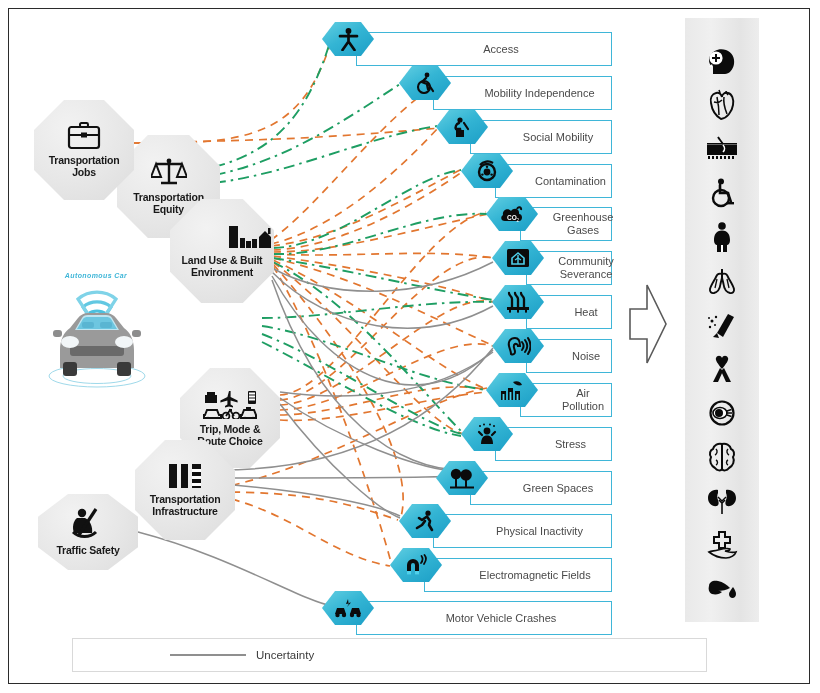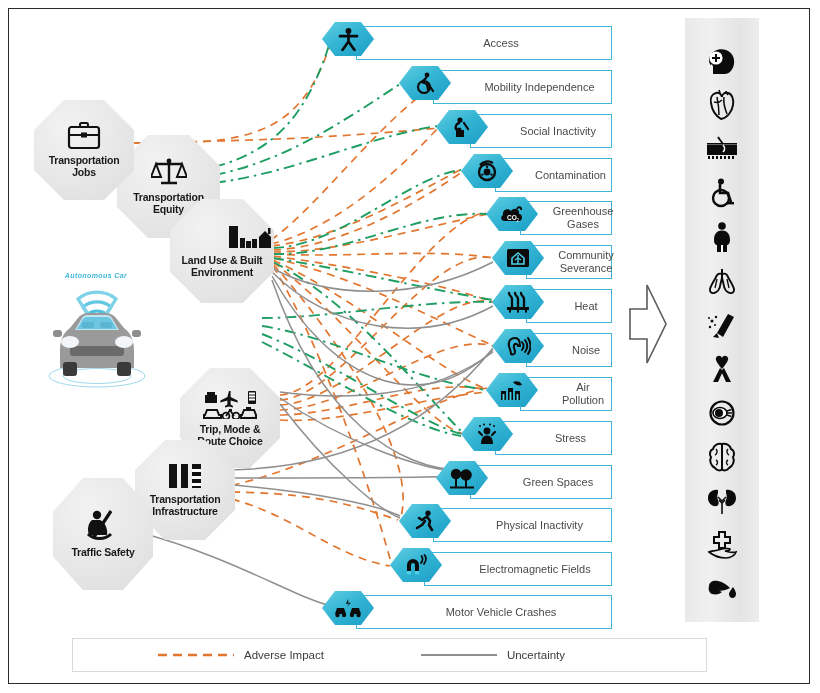--- a/index.html
+++ b/index.html
@@ -25,21 +25,21 @@
   }
   .oct .oct-ico{line-height:1;margin-bottom:2px;color:#111;}
   .oct .oct-lb{
     font-size:10.5px;font-weight:bold;line-height:1.12;letter-spacing:-0.2px;
     padding:0 4px;color:#191919;
   }
 
   
   .row{position:absolute;height:34px;}
   .row .bar{
-    position:absolute;left:0;top:4px;height:34px;
+    position:absolute;left:0;top:10px;height:34px;
     background:#ffffff;border:1.3px solid #3fb6d8;box-sizing:border-box;
     display:flex;align-items:center;justify-content:center;
   }
   .row .bar span{
     font-size:11px;color:#4a4a4a;line-height:1.14;text-align:center;
     padding-left:40px;padding-right:6px;
   }
   .row .hexw{
     position:absolute;top:0px;width:52px;height:34px;
   }
@@ -270,21 +270,21 @@
           <rect x="13" y="1" width="7" height="24" fill="#111"></rect>
           <rect x="24" y="1" width="9" height="24" fill="#111"></rect>
           <rect x="24" y="6" width="9" height="3" fill="#fff"></rect>
           <rect x="24" y="13" width="9" height="3" fill="#fff"></rect>
           <rect x="24" y="20" width="9" height="3" fill="#fff"></rect>
         </svg>
     </span>
     <span class="oct-lb">Transportation Infrastructure</span>
   </div>
 
-  <div class="oct" style="left:38px;top:478px;width:100px;height:112px;margin-left:15px;">
+  <div class="oct" style="left:38px;top:494px;width:100px;height:76px;">
     <span class="oct-ico">
       <svg width="40" height="32" viewBox="0 0 40 32">
           <circle cx="14" cy="5" r="4.2" fill="#111"></circle>
           <path d="M9 10 C5 13 4 20 6 25 H24 C25 19 22 12 17 10 Z" fill="#111"></path>
           <path d="M28 1 L11 27" stroke="#111" stroke-width="3.2" fill="none"></path>
           <path d="M5 24 C11 30 22 30 28 24" stroke="#111" stroke-width="3" fill="none"></path>
         </svg>
     </span>
     <span class="oct-lb">Traffic Safety</span>
   </div>
@@ -314,21 +314,21 @@
             <path d="M12 6 L8 10 L13 12 L14 17" stroke="#0b0b0b" stroke-width="2.4" fill="none" stroke-linecap="round"></path>
             <circle cx="10" cy="15" r="6" fill="none" stroke="#0b0b0b" stroke-width="2.1"></circle>
             <path d="M15 13 L19 19" stroke="#0b0b0b" stroke-width="2.2" stroke-linecap="round"></path>
           </svg>
       </div>
     </div>
   </div>
 
   <div class="row" style="left:0;top:110px;">
     <div class="bar" style="left:470px;width:142px;">
-      <span>Social Inactivity</span>
+      <span>Social Mobility</span>
     </div>
     <div class="hexw" style="left:436px;">
       <div class="hex">
         <svg width="22" height="22" viewBox="0 0 22 22">
             <circle cx="9" cy="4" r="2.6" fill="#0b0b0b"></circle>
             <path d="M8 7 C5 8 4 11 5 13 L9 13 L10 18" stroke="#0b0b0b" stroke-width="2.4" fill="none" stroke-linecap="round"></path>
             <rect x="5" y="14" width="8" height="7" fill="#0b0b0b"></rect>
             <path d="M13 7 L17 13" stroke="#0b0b0b" stroke-width="2.2" stroke-linecap="round"></path>
           </svg>
       </div>
@@ -653,28 +653,20 @@
     <div class="hitem" style="top:550px;">
       <svg width="32" height="24" viewBox="0 0 32 24">
           <path d="M3 9 C3 5 7 3 12 4 C17 5 21 8 24 11 C21 13 16 14 11 14 C6 14 3 13 3 9 Z" fill="#0b0b0b"></path>
           <path d="M3 9 C2 12 3 16 6 17 C10 18 14 17 16 15" fill="#0b0b0b"></path>
           <path d="M27 10 C29 13 30 15 30 17 C30 19.5 28.3 21 26.5 21 C24.7 21 23 19.5 23 17 C23 15 25 13 27 10 Z" fill="#0b0b0b"></path>
         </svg>
     </div>
   </div>
 
   <div id="legend">
-    <div class="lg" style="margin-left:84px;">
-      <span class="swatch">
-        <svg width="78" height="10" viewBox="0 0 78 10">
-            <line x1="1" y1="5" x2="77" y2="5" stroke="#e2762f" stroke-width="2.6" stroke-dasharray="9 6"></line>
-          </svg>
-      </span>
-      <span class="lgtxt">Adverse Impact</span>
-    </div>
     <div class="lg" style="margin-left:96px;">
       <span class="swatch">
         <svg width="78" height="10" viewBox="0 0 78 10">
             <line x1="1" y1="5" x2="77" y2="5" stroke="#8f8f8f" stroke-width="2.2"></line>
           </svg>
       </span>
       <span class="lgtxt">Uncertainty</span>
     </div>
   </div>
 

